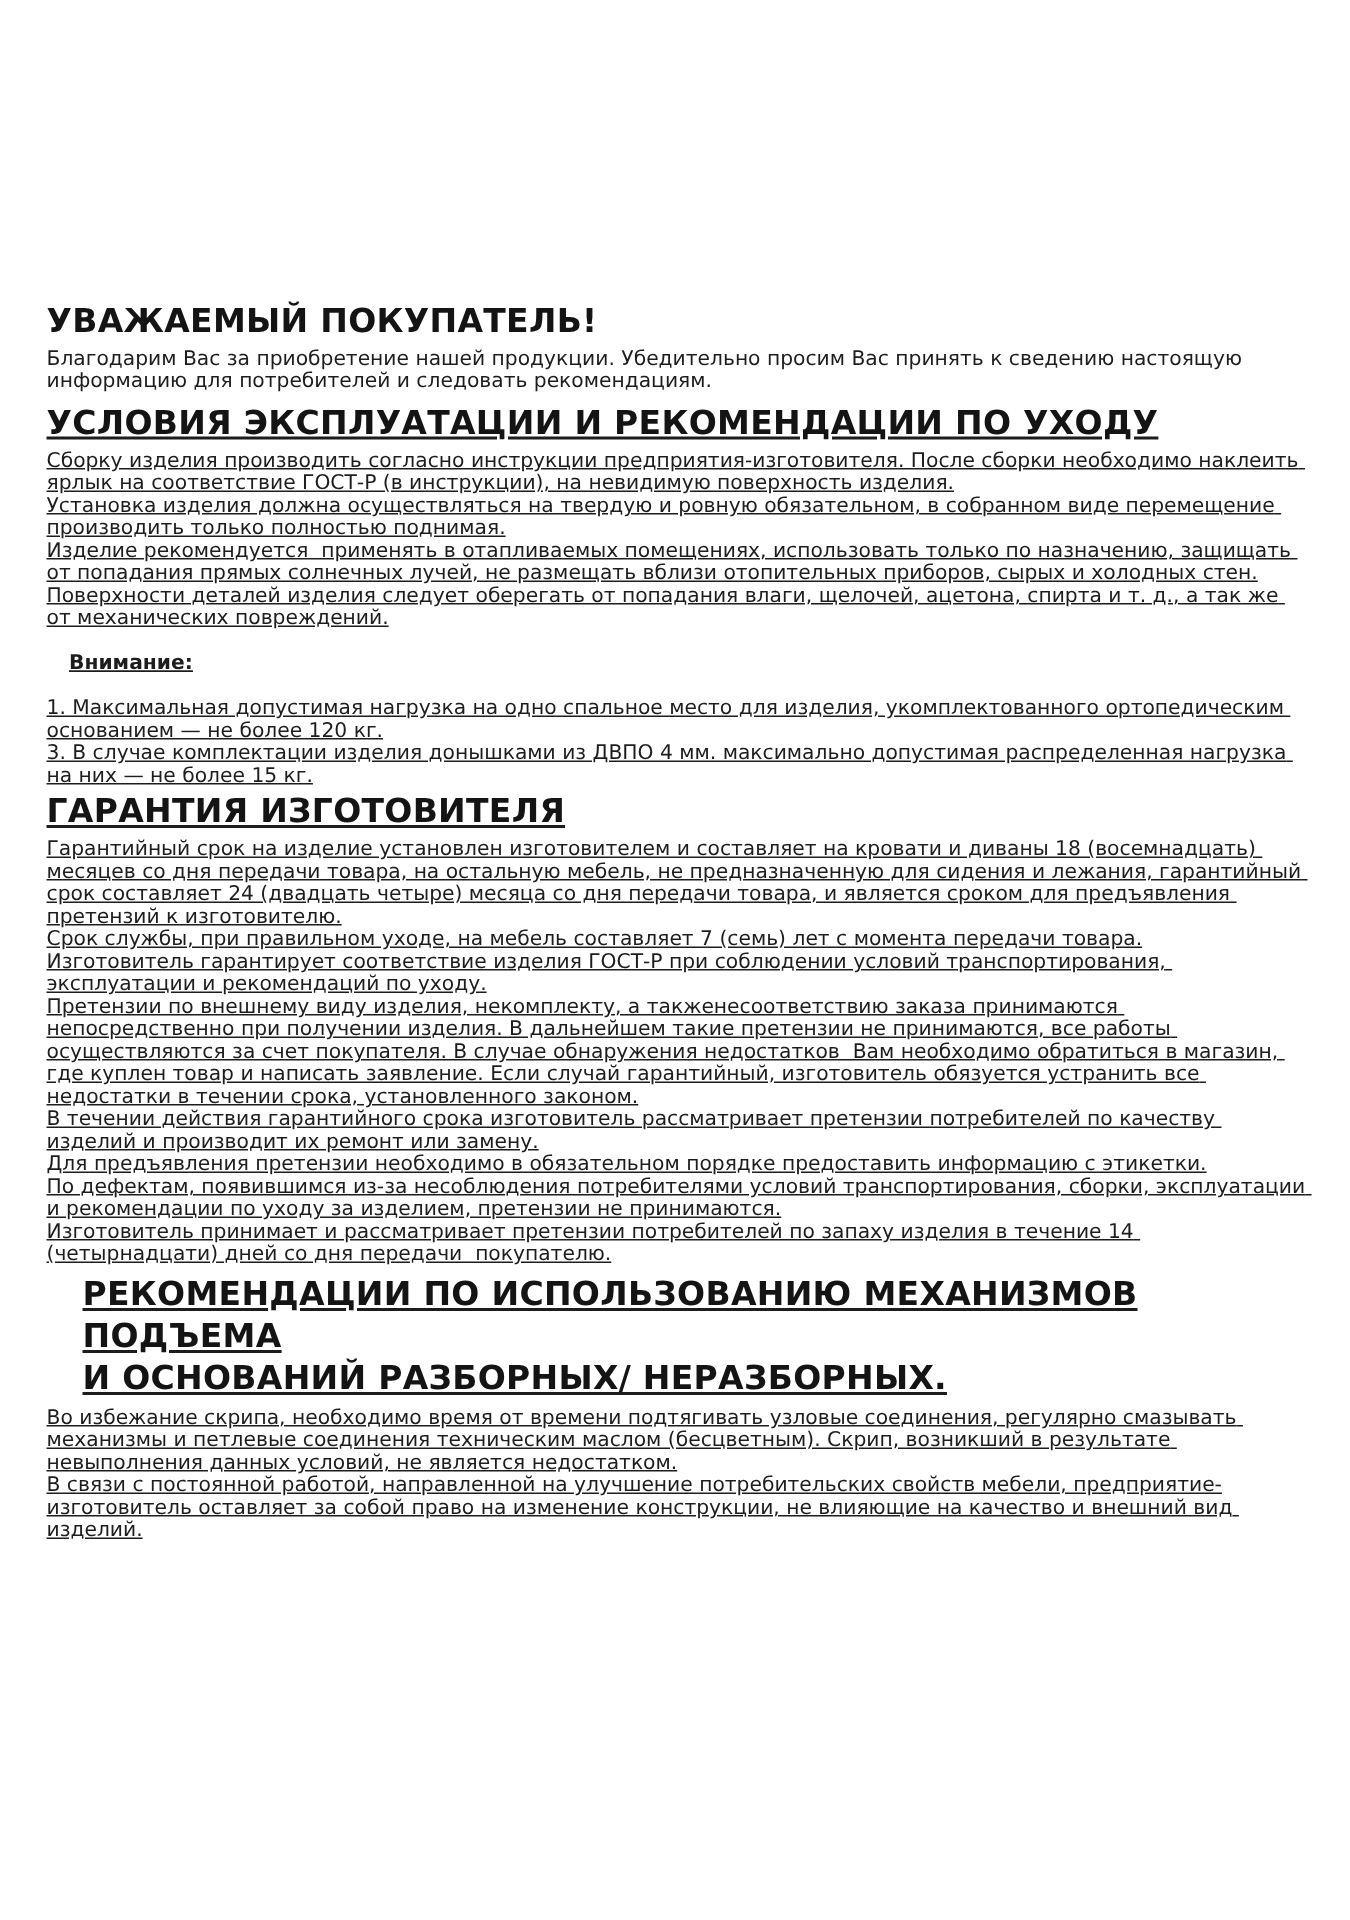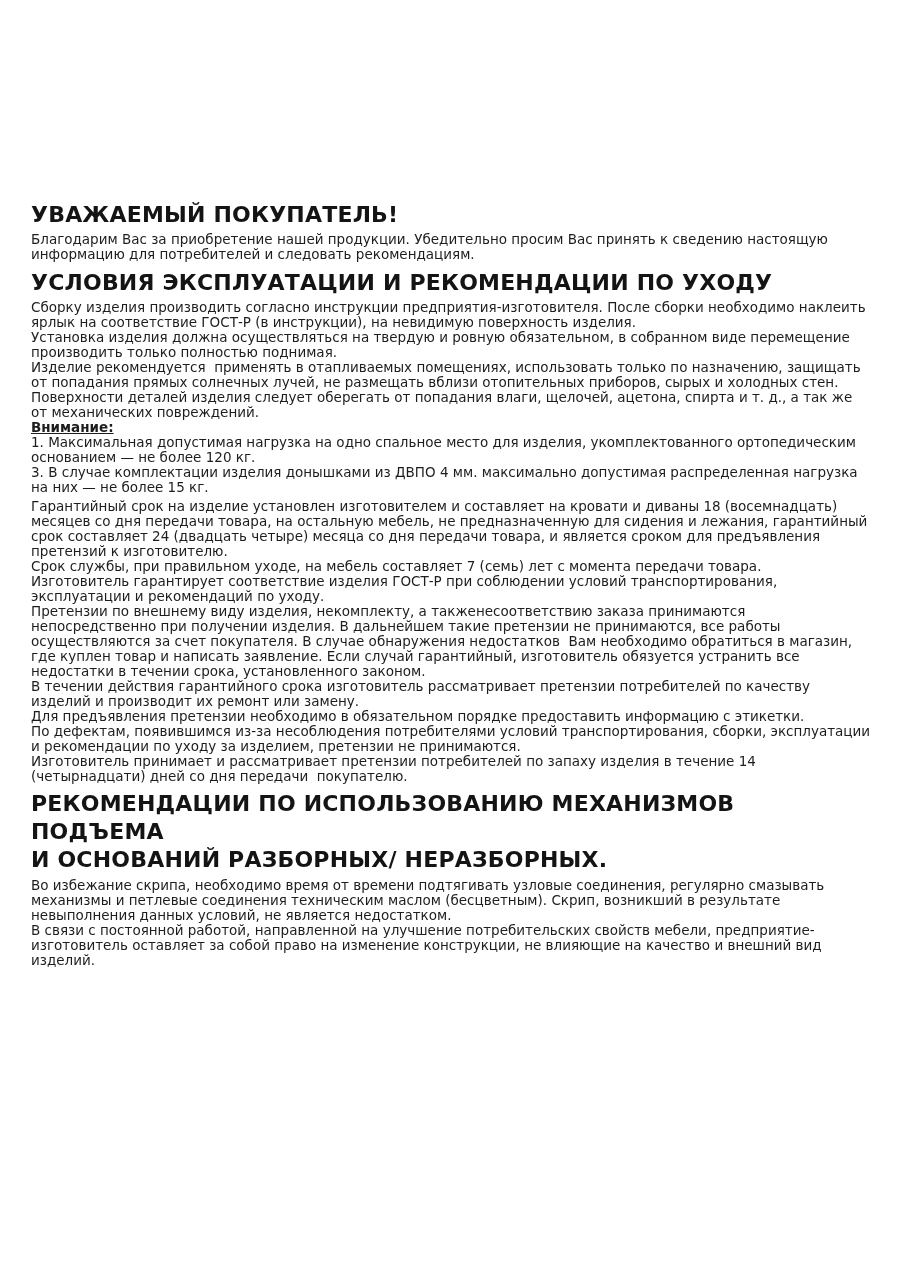--- a/index.html
+++ b/index.html
@@ -25,37 +25,37 @@
   .section-title {
     font-size: 22px;
     line-height: 26px;
     font-weight: bold;
     color: #141414;
     letter-spacing: 0.2px;
     margin: 0 0 4px 0;
     white-space: pre-line;
   }
   .section { margin: 0; }
-  .section + .section { margin-top: 8px; }
+  .section + .section { margin-top: 8px; text-decoration: underline; }
   .section.tight { margin-top: 4px; }
   .section.mech { margin-top: 6px; }
   .para {
     font-size: 13.5px;
     line-height: 15px;
     white-space: pre-wrap;
     margin: 0;
   }
   .attention-label {
     font-size: 13.5px;
     line-height: 15px;
     font-weight: bold;
     text-decoration: underline;
-    margin: 0;
+    margin: 15px;
   }
-  .mech .section-title { line-height: 28px; }
+  .mech .section-title { line-height: 28px; margin-left: 24px; }
 </style>
 </head>
 <body>
 
 <div class="page">
   <div class="content">
 
     <div class="section">
       <h1 class="section-title">УВАЖАЕМЫЙ ПОКУПАТЕЛЬ!</h1>
       <p class="para">Благодарим Вас за приобретение нашей продукции. Убедительно просим Вас принять к сведению настоящую информацию для потребителей и следовать рекомендациям.</p>
@@ -66,20 +66,21 @@
       <p class="para">Сборку изделия производить согласно инструкции предприятия-изготовителя. После сборки необходимо наклеить ярлык на соответствие ГОСТ-Р (в инструкции), на невидимую поверхность изделия.</p>
       <p class="para">Установка изделия должна осуществляться на твердую и ровную обязательном, в собранном виде перемещение производить только полностью поднимая.</p>
       <p class="para">Изделие рекомендуется  применять в отапливаемых помещениях, использовать только по назначению, защищать от попадания прямых солнечных лучей, не размещать вблизи отопительных приборов, сырых и холодных стен.</p>
       <p class="para">Поверхности деталей изделия следует оберегать от попадания влаги, щелочей, ацетона, спирта и т. д., а так же от механических повреждений.</p>
       <p class="attention-label">Внимание:</p>
       <p class="para">1. Максимальная допустимая нагрузка на одно спальное место для изделия, укомплектованного ортопедическим основанием — не более 120 кг.</p>
       <p class="para">3. В случае комплектации изделия донышками из ДВПО 4 мм. максимально допустимая распределенная нагрузка на них — не более 15 кг.</p>
     </div>
 
     <div class="section tight">
+      <h1 class="section-title">ГАРАНТИЯ ИЗГОТОВИТЕЛЯ</h1>
       <p class="para">Гарантийный срок на изделие установлен изготовителем и составляет на кровати и диваны 18 (восемнадцать) месяцев со дня передачи товара, на остальную мебель, не предназначенную для сидения и лежания, гарантийный срок составляет 24 (двадцать четыре) месяца со дня передачи товара, и является сроком для предъявления претензий к изготовителю.</p>
       <p class="para">Срок службы, при правильном уходе, на мебель составляет 7 (семь) лет с момента передачи товара.</p>
       <p class="para">Изготовитель гарантирует соответствие изделия ГОСТ-Р при соблюдении условий транспортирования, эксплуатации и рекомендаций по уходу.</p>
       <p class="para">Претензии по внешнему виду изделия, некомплекту, а такженесоответствию заказа принимаются непосредственно при получении изделия. В дальнейшем такие претензии не принимаются, все работы осуществляются за счет покупателя. В случае обнаружения недостатков  Вам необходимо обратиться в магазин, где куплен товар и написать заявление. Если случай гарантийный, изготовитель обязуется устранить все недостатки в течении срока, установленного законом.</p>
       <p class="para">В течении действия гарантийного срока изготовитель рассматривает претензии потребителей по качеству изделий и производит их ремонт или замену.</p>
       <p class="para">Для предъявления претензии необходимо в обязательном порядке предоставить информацию с этикетки.</p>
       <p class="para">По дефектам, появившимся из-за несоблюдения потребителями условий транспортирования, сборки, эксплуатации и рекомендации по уходу за изделием, претензии не принимаются.</p>
       <p class="para">Изготовитель принимает и рассматривает претензии потребителей по запаху изделия в течение 14 (четырнадцати) дней со дня передачи  покупателю.</p>
     </div>
 

